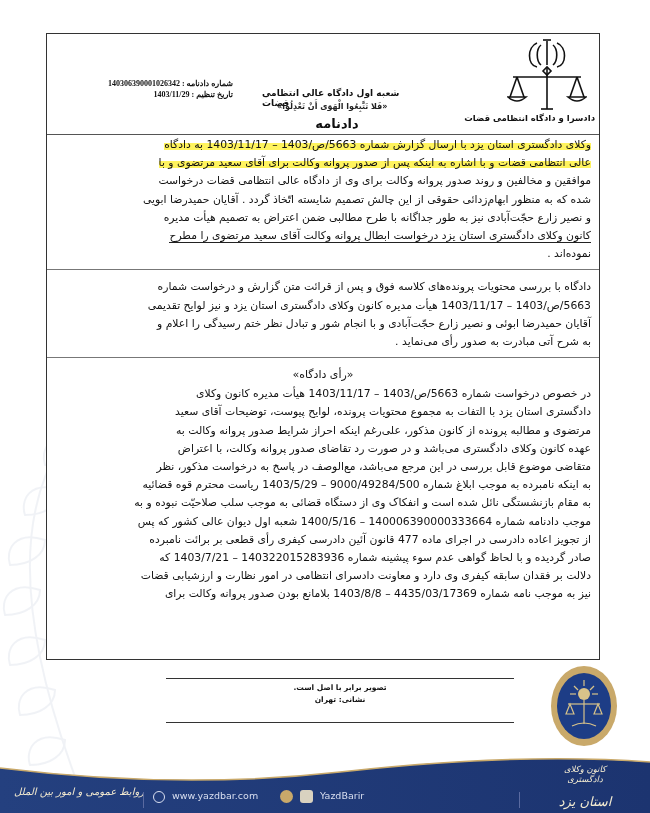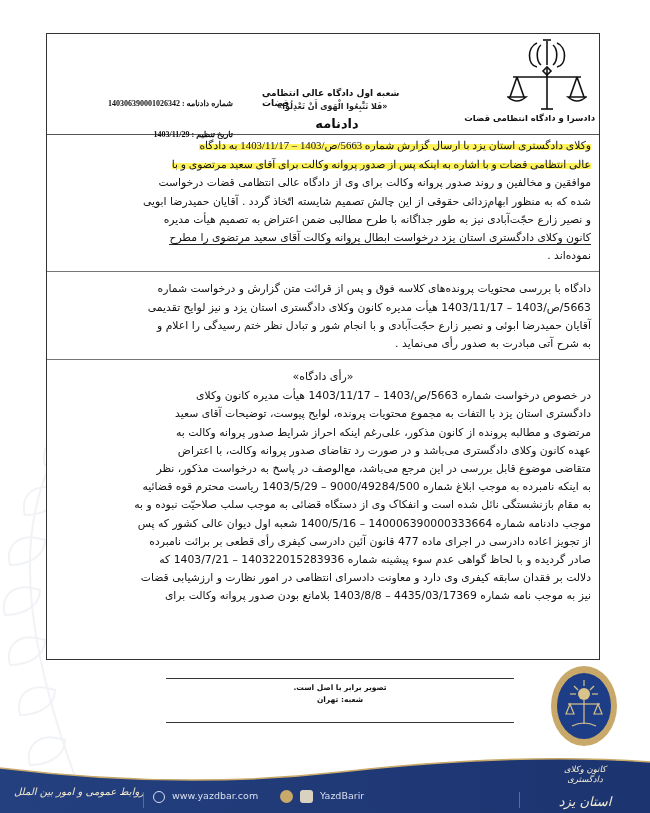--- a/index.html
+++ b/index.html
@@ -38,36 +38,35 @@
   }
   .title {
     position: absolute; left: 215px; top: 82px; width: 150px; text-align: center;
     font-size: 13px; font-weight: bold; color: #111; direction: rtl;
   }
   .meta {
     position: absolute; left: 46px; top: 44px; font-size: 8px; font-weight: bold;
     direction: rtl; text-align: right; width: 140px; color: #111;
     font-family: "Liberation Serif", serif;
   }
-  .meta div { line-height: 11px; margin-top: 20px; }
+  .meta div { line-height: 11px; }
   .body-text {
     direction: rtl; text-align: justify; font-family: "DejaVu Sans", sans-serif;
     font-size: 10.8px; line-height: 18.2px; color: #111;
     padding: 0 8px 0 8px;
   }
   .section { padding-top: 1px; }
   .sec1 { border-bottom: 1px solid #777; padding-bottom: 6px; }
   .sec2 { border-bottom: 1px solid #777; padding: 8px 8px 6px 8px; }
   .verdict-title {
     text-align: center; direction: rtl; font-size: 11px; margin: 10px 0 4px 0;
     color: #111;
   }
   .hl {
     background: linear-gradient(180deg, transparent 40%, rgba(255,240,40,0.75) 40%, rgba(255,240,40,0.75) 95%, transparent 95%);
-    font-family: Liberation Serif, serif;
   }
   .ul-blue { border-bottom: 1.5px solid #1c2e7a; }
   .ul-dark { border-bottom: 1.5px solid #222; }
   .stamp-box {
     position: absolute; left: 166px; top: 678px; width: 348px; height: 45px;
     border-top: 1.5px solid #333; border-bottom: 1.5px solid #333;
     text-align: center; direction: rtl; font-size: 7.5px; font-weight: bold;
     color: #111; line-height: 12px; padding-top: 3px; box-sizing: border-box;
   }
   .footer {
@@ -183,21 +182,21 @@
     <div>موجب دادنامه شماره 140006390000333664 – 1400/5/16 شعبه اول دیوان عالی کشور که پس</div>
     <div>از تجویز اعاده دادرسی در اجرای ماده 477 قانون آئین دادرسی کیفری رأی قطعی بر برائت نامبرده</div>
     <div>صادر گردیده و با لحاظ گواهی عدم سوء پیشینه شماره 140322015283936 – 1403/7/21 که</div>
     <div>دلالت بر فقدان سابقه کیفری وی دارد و معاونت دادسرای انتظامی در امور نظارت و ارزشیابی قضات</div>
     <div>نیز به موجب نامه شماره 4435/03/17369 – 1403/8/8 بلامانع بودن صدور پروانه وکالت برای</div>
   </div>
 </div>
 
 <div class="stamp-box">
   <div>تصویر برابر با اصل است.</div>
-  <div>شعبه: تهران</div>
+  <div>نشانی: تهران</div>
 </div>
 
 <div class="footer">
   <svg class="band" width="650" height="63" viewBox="0 0 650 63">
     <defs>
       <linearGradient id="bg" x1="0" y1="0" x2="1" y2="0">
         <stop offset="0" stop-color="#24407f"></stop>
         <stop offset="1" stop-color="#1c3470"></stop>
       </linearGradient>
     </defs>

